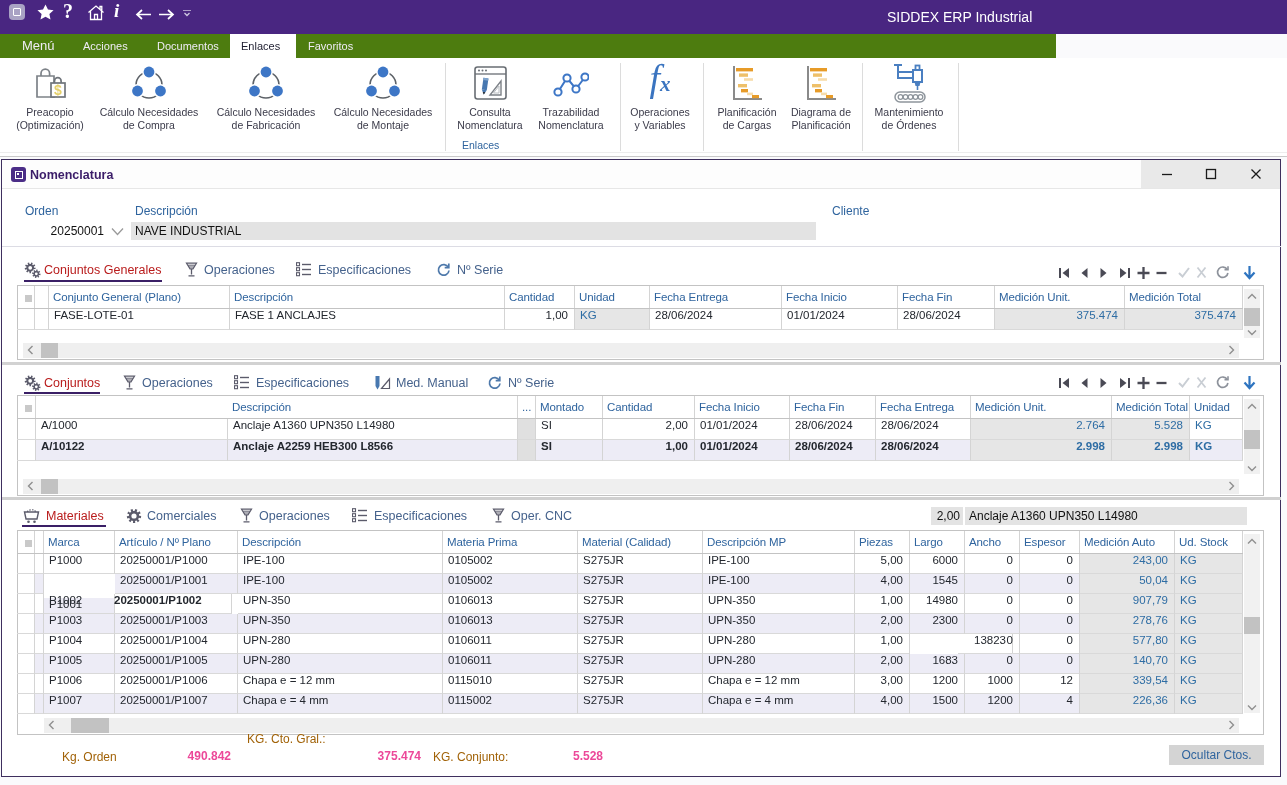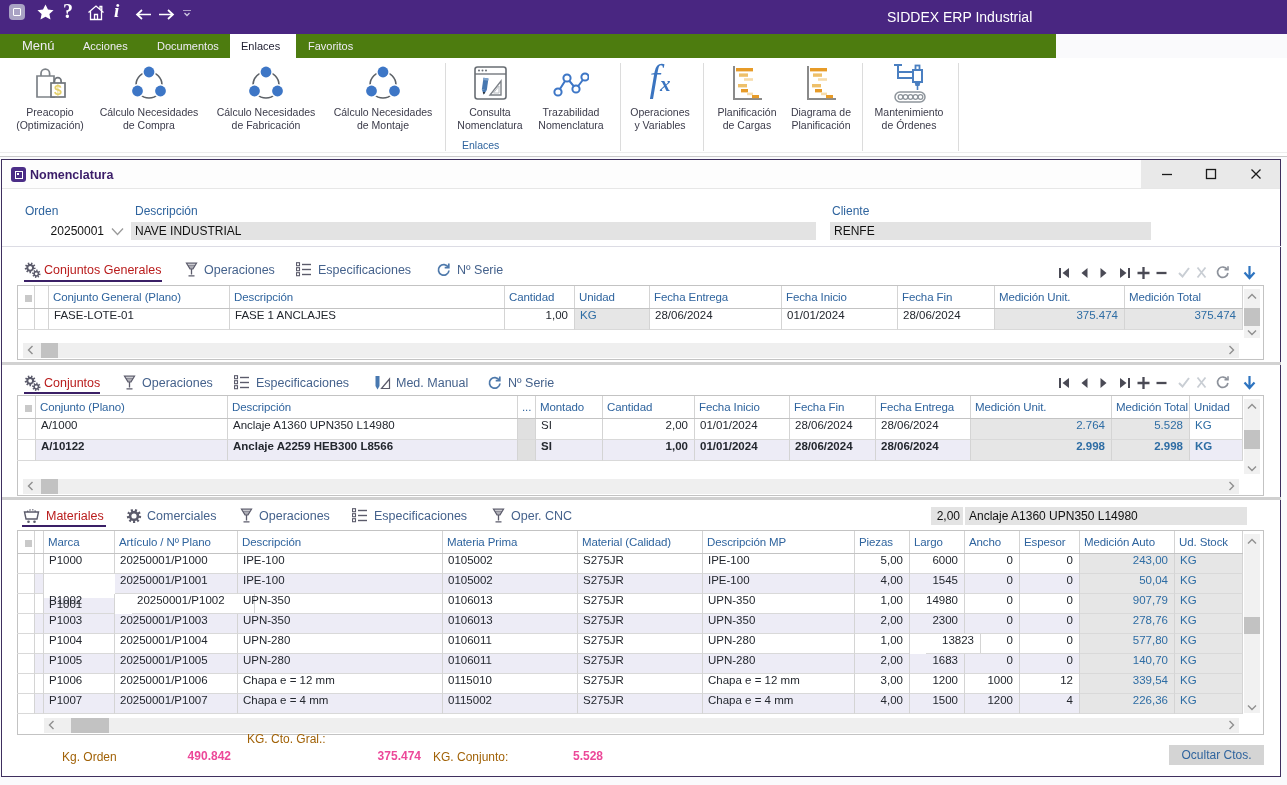--- a/index.html
+++ b/index.html
@@ -240,21 +240,20 @@
 </div>
     </div>
 <div class="flabel" style="left:23px;top:44px">Orden</div>
 <div class="flabel" style="left:133px;top:44px">Descripción</div>
 <div class="flabel" style="left:830px;top:44px">Cliente</div>
 <div class="abs" style="left:38px;top:64px;width:64px;text-align:right;font-size:12px;color:#111">20250001</div>
 <svg class="abs" style="left:109px;top:67px" width="13" height="9" viewBox="0 0 13 9">
       <path d="M1 1.5 L6.5 7.5 L12 1.5" fill="none" stroke="#9a9a9a" stroke-width="1.3"></path>
     </svg>
 <div class="field" style="left:129px;top:62px;width:685px">NAVE INDUSTRIAL</div>
-<div class="field" style="left:828px;top:62px;width:321px">RENFE</div>
 <div class="abs" style="left:0;top:86px;width:1279px;height:1px;background:#dcdce4"></div>
 <svg class="abs" style="left:22px;top:102px" width="18" height="17" viewBox="0 0 18 17">
       <path d="M11.70 5.80 L11.42 7.54 L9.86 7.13 L9.26 8.22 L10.41 9.34 L9.08 10.48 L8.15 9.18 L6.98 9.62 L7.16 11.22 L5.40 11.24 L5.52 9.64 L4.35 9.23 L3.45 10.56 L2.09 9.45 L3.21 8.31 L2.57 7.24 L1.03 7.68 L0.70 5.95 L2.30 5.80 L2.50 4.57 L1.03 3.92 L1.89 2.38 L3.21 3.29 L4.16 2.48 L3.45 1.04 L5.09 0.41 L5.52 1.96 L6.77 1.94 L7.16 0.38 L8.82 0.96 L8.15 2.42 L9.12 3.21 L10.41 2.26 L11.31 3.78 L9.86 4.47 L10.10 5.69 Z M6.20 5.80 m-1.90 0 a1.90 1.90 0 1 0 3.80 0 a1.90 1.90 0 1 0 -3.80 0 Z" fill="#5b5b6b" fill-rule="evenodd"></path>
       <path d="M17.30 11.80 L16.98 13.57 L16.92 13.71 L15.94 15.22 L15.84 15.34 L14.36 16.36 L14.21 16.42 L12.46 16.80 L12.30 16.80 L10.53 16.48 L10.39 16.42 L8.88 15.44 L8.76 15.34 L7.74 13.86 L7.68 13.71 L7.30 11.96 L7.30 11.80 L7.62 10.03 L7.68 9.89 L8.66 8.38 L8.76 8.26 L10.24 7.24 L10.39 7.18 L12.14 6.80 L12.30 6.80 L14.07 7.12 L14.21 7.18 L15.72 8.16 L15.84 8.26 L16.86 9.74 L16.92 9.89 L17.30 11.64 Z M12.30 11.80 m-1.40 0 a1.40 1.40 0 1 0 2.80 0 a1.40 1.40 0 1 0 -2.80 0 Z" fill="#fff"></path>
       <path d="M16.60 11.80 L16.32 13.32 L15.07 12.95 L14.49 13.85 L15.34 14.84 L14.07 15.72 L13.45 14.57 L12.39 14.80 L12.30 16.10 L10.78 15.82 L11.15 14.57 L10.25 13.99 L9.26 14.84 L8.38 13.57 L9.53 12.95 L9.30 11.89 L8.00 11.80 L8.28 10.28 L9.53 10.65 L10.11 9.75 L9.26 8.76 L10.53 7.88 L11.15 9.03 L12.21 8.80 L12.30 7.50 L13.82 7.78 L13.45 9.03 L14.35 9.61 L15.34 8.76 L16.22 10.03 L15.07 10.65 L15.30 11.71 Z M12.30 11.80 m-1.40 0 a1.40 1.40 0 1 0 2.80 0 a1.40 1.40 0 1 0 -2.80 0 Z" fill="#5b5b6b" fill-rule="evenodd"></path>
     </svg>
 <div class="tab tact" style="left:42px;top:103px">Conjuntos Generales</div>
 <div class="uline" style="left:22px;top:120px;width:138px"></div>
 <svg class="abs" style="left:183px;top:102px" width="13" height="16" viewBox="0 0 13 16">
       <path d="M1.5 1.2 H11.5 L8 6.8 H5 Z" fill="none" stroke="#5b5b6b" stroke-width="1.2"></path>
@@ -423,21 +422,20 @@
         <path d="M12.2 4.5 A5.2 5.2 0 1 0 12.9 8" fill="none" stroke="#8d929b" stroke-width="1.7"></path>
         <path d="M9.5 4.8 H13 V1.2" fill="none" stroke="#8d929b" stroke-width="1.6"></path>
       </svg>
       <svg class="abs" style="left:1241px;top:0" width="13" height="15" viewBox="0 0 13 15">
         <path d="M6.5 1 V12 M1.5 7.5 L6.5 13 L11.5 7.5" fill="none" stroke="#2e74c0" stroke-width="2.2"></path>
       </svg>
     </div>
 <div class="grid" style="left:15px;top:235px;width:1247px;height:101px">
 <div class="ghead" style="width:1225px;height:23px">
 <div class="hc" style="left:-1px;width:19px"></div>
-<div class="hc" style="left:18px;width:192px">Conjunto (Plano)</div>
 <div class="hc" style="left:210px;width:290px">Descripción</div>
 <div class="hc" style="left:500px;width:18px">...</div>
 <div class="hc" style="left:518px;width:67px">Montado</div>
 <div class="hc" style="left:585px;width:92px">Cantidad</div>
 <div class="hc" style="left:677px;width:95px">Fecha Inicio</div>
 <div class="hc" style="left:772px;width:86px">Fecha Fin</div>
 <div class="hc" style="left:858px;width:95px">Fecha Entrega</div>
 <div class="hc" style="left:953px;width:141px">Medición Unit.</div>
 <div class="hc" style="left:1094px;width:78px">Medición Total</div>
 <div class="hc" style="left:1172px;width:53px">Unidad</div>
@@ -572,21 +570,21 @@
 <div class="c num" style="left:892px;width:55px;background:#edecf6;">1545</div>
 <div class="c num" style="left:947px;width:55px;background:#edecf6;">0</div>
 <div class="c num" style="left:1002px;width:60px;background:#edecf6;">0</div>
 <div class="c num gray" style="left:1062px;width:95px;">50,04</div>
 <div class="c gray" style="left:1157px;width:68px;">KG</div>
 </div>
 <div class="row" style="top:63px;width:1225px;height:20px">
 <div class="c" style="left:-1px;width:18px;"></div>
 <div class="c" style="left:17px;width:9px;"></div>
 <div class="c" style="left:26px;width:71px;">P1002</div>
-<div class="c" style="left:114px;width:123px;">20250001/P1002</div>
+<div class="c" style="left:91px;width:123px;font-weight:bold;">20250001/P1002</div>
 <div class="c" style="left:220px;width:205px;">UPN-350</div>
 <div class="c" style="left:425px;width:135px;">0106013</div>
 <div class="c" style="left:560px;width:125px;">S275JR</div>
 <div class="c" style="left:685px;width:152px;">UPN-350</div>
 <div class="c num" style="left:837px;width:55px;">1,00</div>
 <div class="c num" style="left:892px;width:55px;">14980</div>
 <div class="c num" style="left:947px;width:55px;">0</div>
 <div class="c num" style="left:1002px;width:60px;">0</div>
 <div class="c num gray" style="left:1062px;width:95px;">907,79</div>
 <div class="c gray" style="left:1157px;width:68px;">KG</div>
@@ -610,21 +608,21 @@
 <div class="row" style="top:103px;width:1225px;height:20px">
 <div class="c" style="left:-1px;width:18px;"></div>
 <div class="c" style="left:17px;width:9px;"></div>
 <div class="c" style="left:26px;width:71px;">P1004</div>
 <div class="c" style="left:97px;width:123px;">20250001/P1004</div>
 <div class="c" style="left:220px;width:205px;">UPN-280</div>
 <div class="c" style="left:425px;width:135px;">0106011</div>
 <div class="c" style="left:560px;width:125px;">S275JR</div>
 <div class="c" style="left:685px;width:152px;">UPN-280</div>
 <div class="c num" style="left:837px;width:55px;">1,00</div>
-<div class="c num" style="left:908px;width:55px;">13823</div>
+<div class="c num" style="left:940px;width:55px;">13823</div>
 <div class="c num" style="left:947px;width:55px;">0</div>
 <div class="c num" style="left:1002px;width:60px;">0</div>
 <div class="c num gray" style="left:1062px;width:95px;">577,80</div>
 <div class="c gray" style="left:1157px;width:68px;">KG</div>
 </div>
 <div class="row" style="top:123px;width:1225px;height:20px">
 <div class="c" style="left:-1px;width:18px;"></div>
 <div class="c" style="left:17px;width:9px;background:#edecf6;"></div>
 <div class="c" style="left:26px;width:71px;background:#edecf6;">P1005</div>
 <div class="c" style="left:97px;width:123px;background:#edecf6;">20250001/P1005</div>

